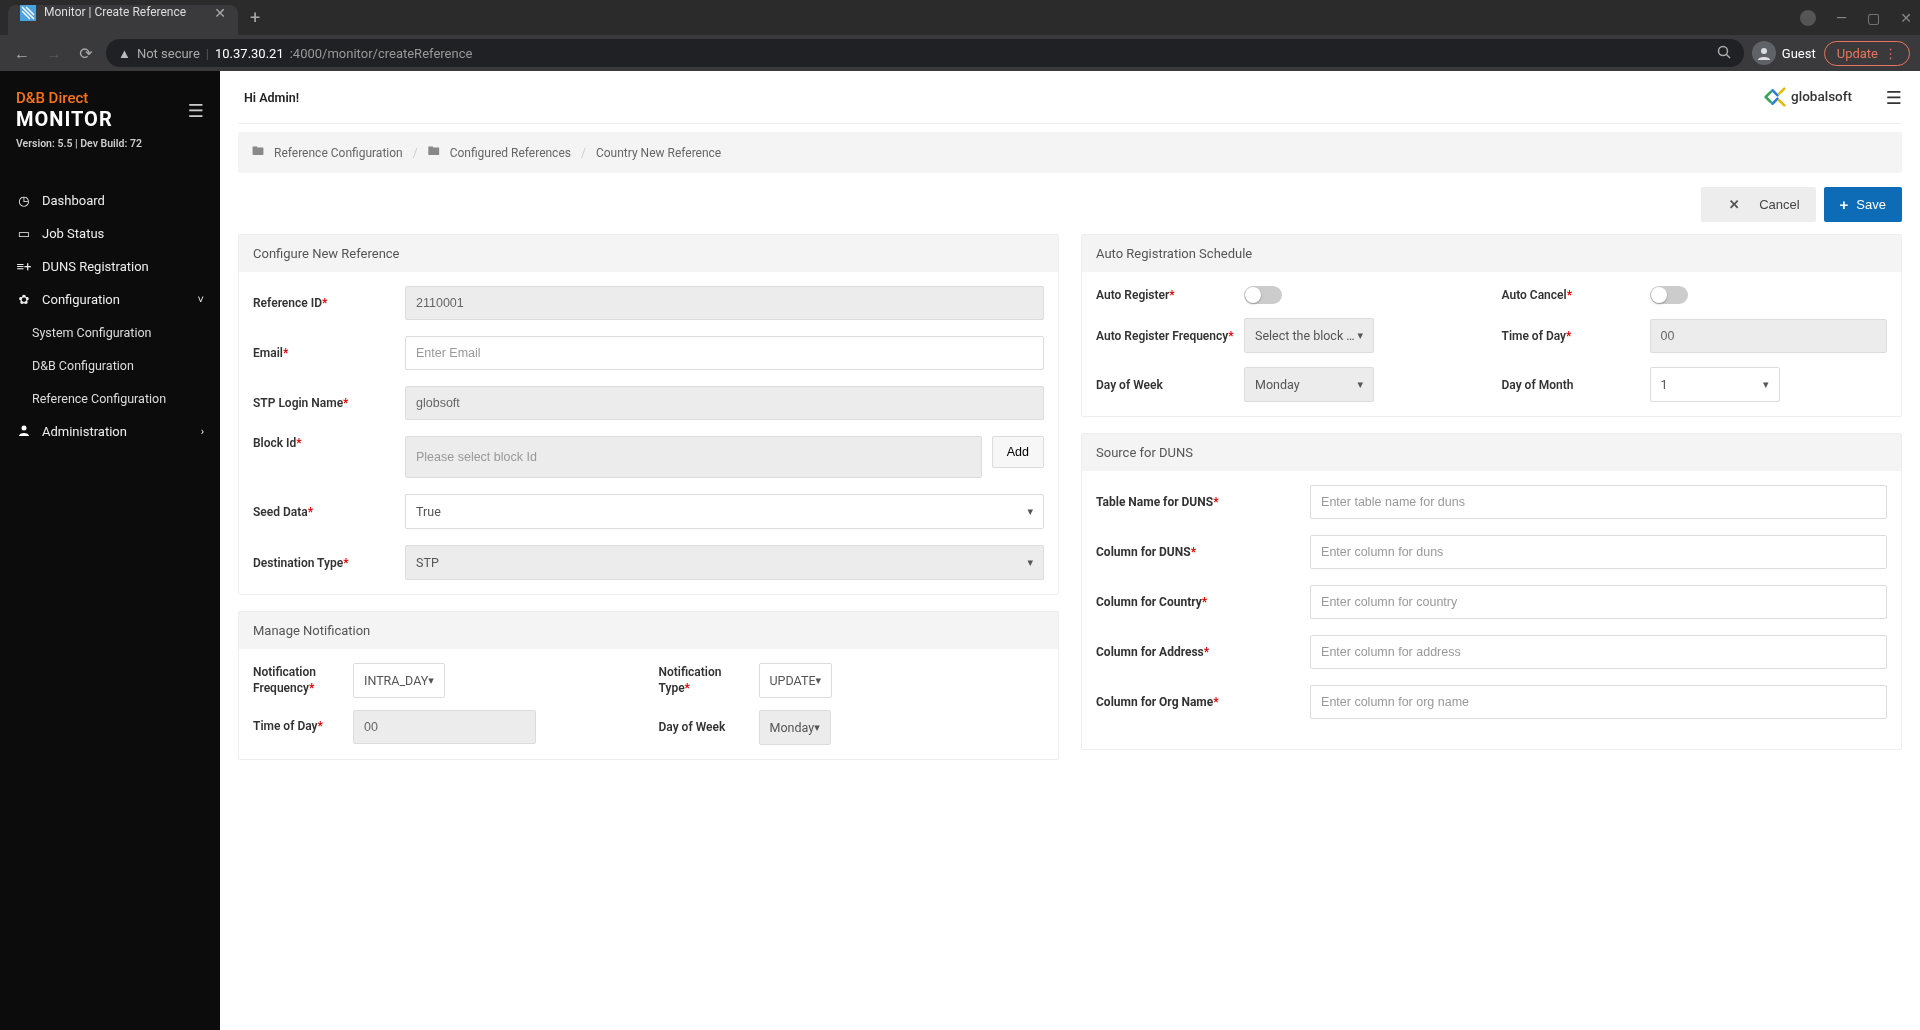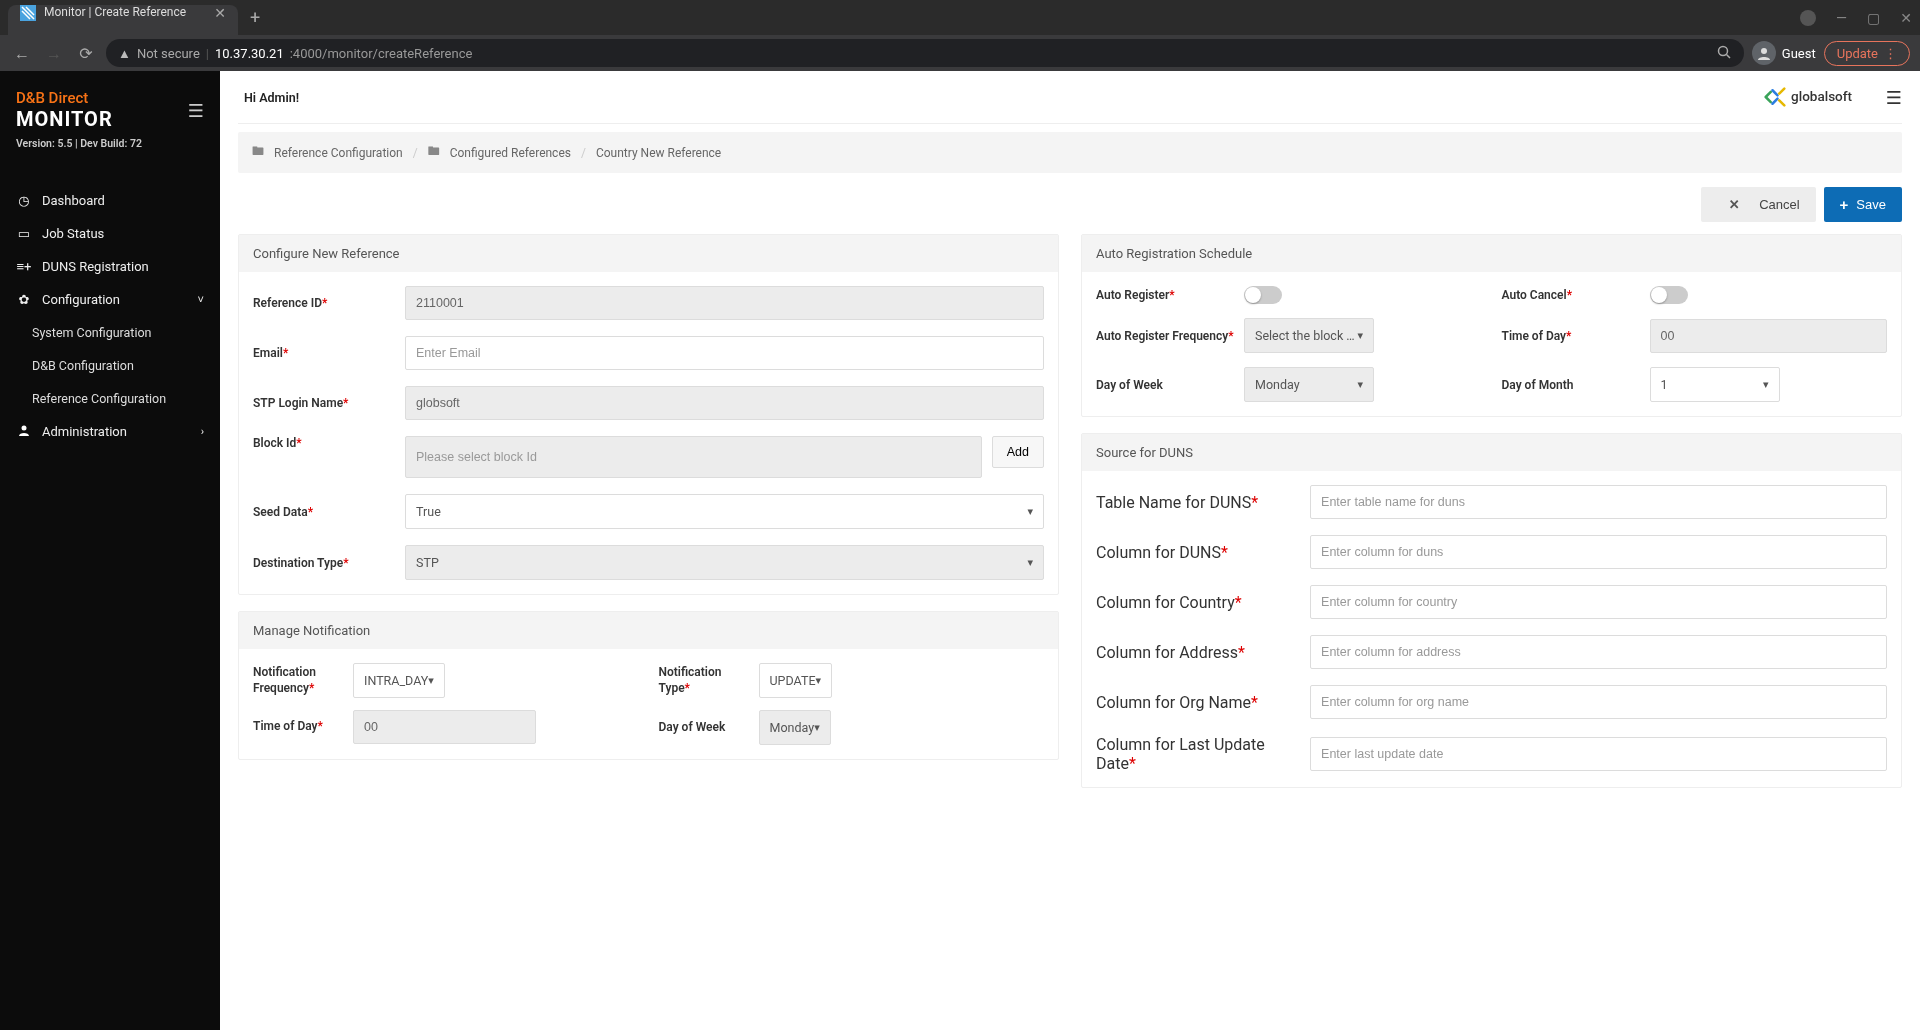--- a/index.html
+++ b/index.html
@@ -75,21 +75,21 @@
       width: 100%; border: 1px solid #dcdcdc; border-radius: 2px; padding: 9px 10px;
       font-size: 12.5px; color: #555; background: #fff;
     }
     .textin-ro, input.textin:disabled { background: #ececec; color: #666; }
     .sel { display: flex; align-items: center; justify-content: space-between; cursor: pointer; }
     .sel .chv { color: #555; font-size: 11px; }
     .toggle { width: 38px; height: 18px; background: #ccc; border-radius: 9px; position: relative; cursor: pointer; }
     .toggle .knob { width: 16px; height: 16px; border-radius: 50%; background: #fff; position: absolute; top: 1px; left: 1px; box-shadow: 0 1px 2px rgba(0,0,0,0.3);}
     .add-btn { border: 1px solid #dcdcdc; background: #f7f7f7; padding: 8px 14px; font-size: 12.5px; border-radius: 2px; cursor: pointer; }
     .blockid-row { display: flex; gap: 10px; align-items: flex-start; }
-    .duns-lbl { width: 280px; font-size: 16px; font-weight: 400; color: #333; }
+    .duns-lbl { width: 280px; font-size: 12px; font-weight: 700; color: #333; }
     .duns-lbl .req { color: #d00; }
     .duns-row { display: flex; align-items: center; margin-bottom: 16px; gap: 12px;}
     .sched-row { display:flex; gap: 20px; margin-bottom: 14px;}
     .sched-cell { flex:1; display:flex; align-items:center; gap:8px;}
     .sched-cell .lblS { width: 140px; font-size:12px; font-weight:600; color:#333;}
     .sched-cell .lblS .req { color:#d00;}
     .sched-cell .ctl { flex:1; min-width: 0;}
     .sel .txt { white-space: nowrap; overflow: hidden; text-overflow: ellipsis; }
     .small-sel { max-width: 130px;}
     ::placeholder { color: #999; }
@@ -405,22 +405,18 @@
               <input class="textin" placeholder="Enter column for country" style="">
             </div>
             <div class="duns-row">
               <div class="duns-lbl"><span>Column for Address</span><span class="req">*</span></div>
               <input class="textin" placeholder="Enter column for address" style="">
             </div>
             <div class="duns-row">
               <div class="duns-lbl"><span>Column for Org Name</span><span class="req">*</span></div>
               <input class="textin" placeholder="Enter column for org name" style="">
             </div>
-            <div class="duns-row" style="margin-bottom:0">
-              <div class="duns-lbl"><span>Column for Last Update Date</span><span class="req">*</span></div>
-              <input class="textin" placeholder="Enter last update date" style="">
-            </div>
           </div>
         </div>
       </div>
     </div>
   </div>
 </div>
 
 </body></html>

